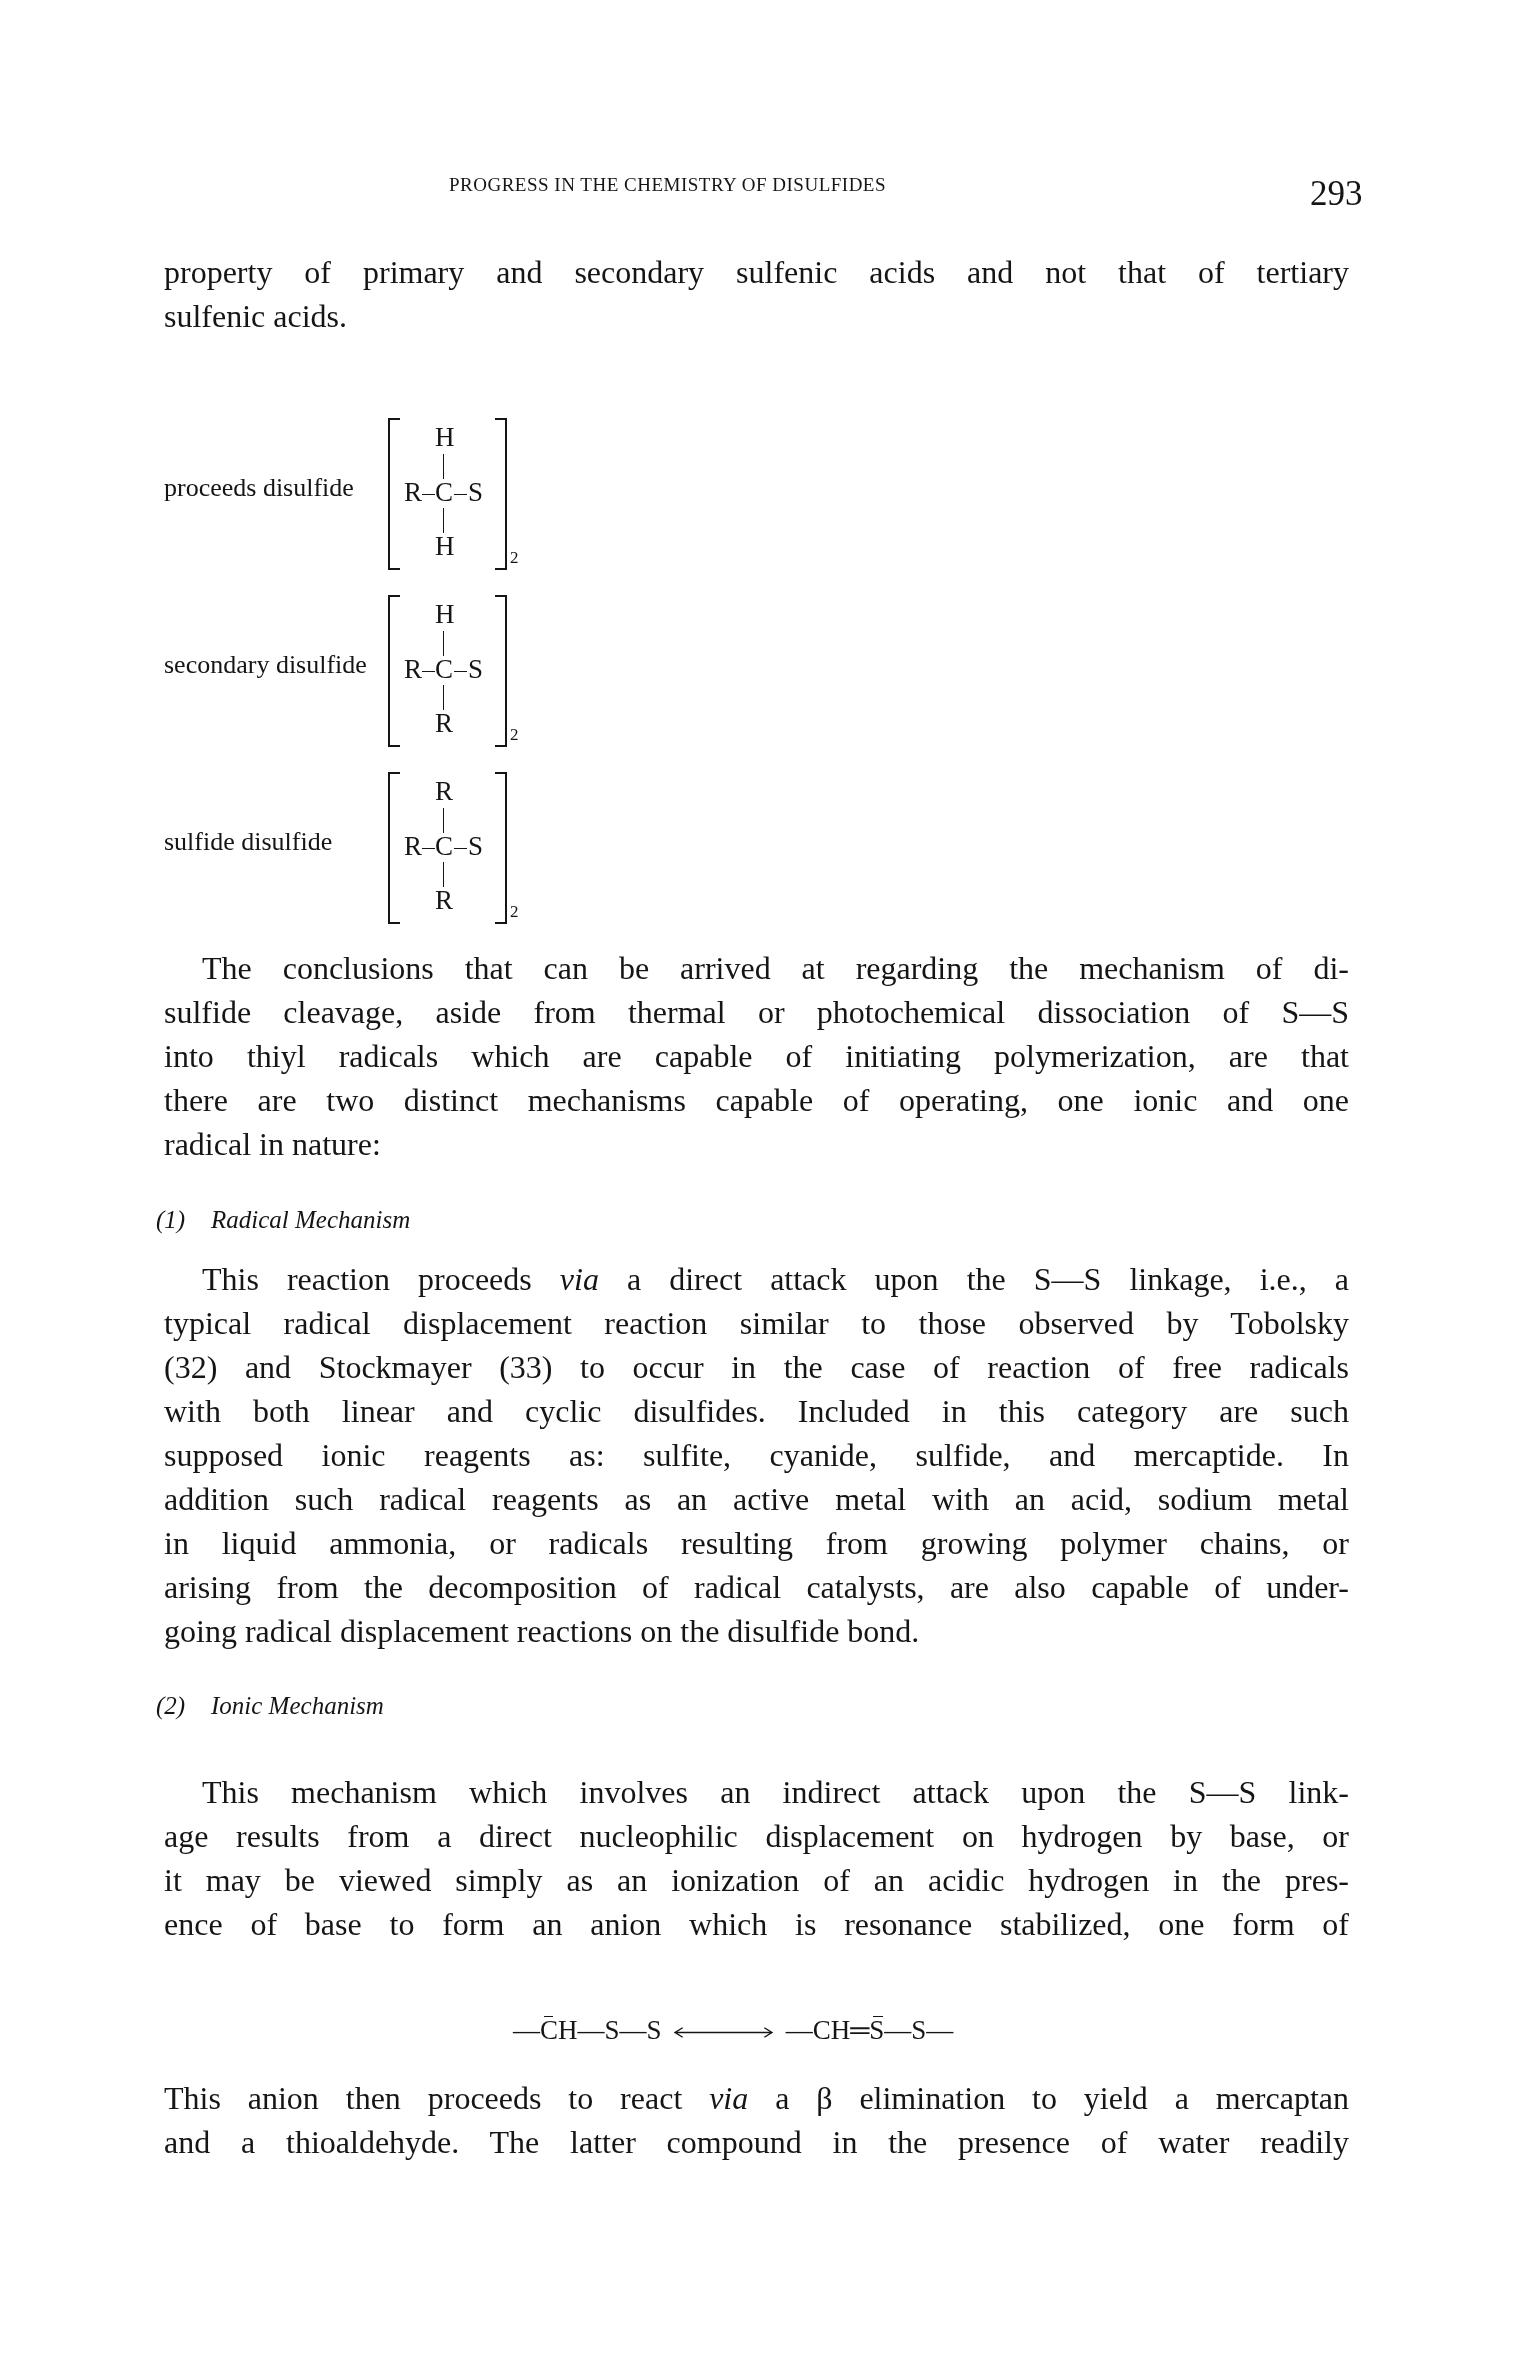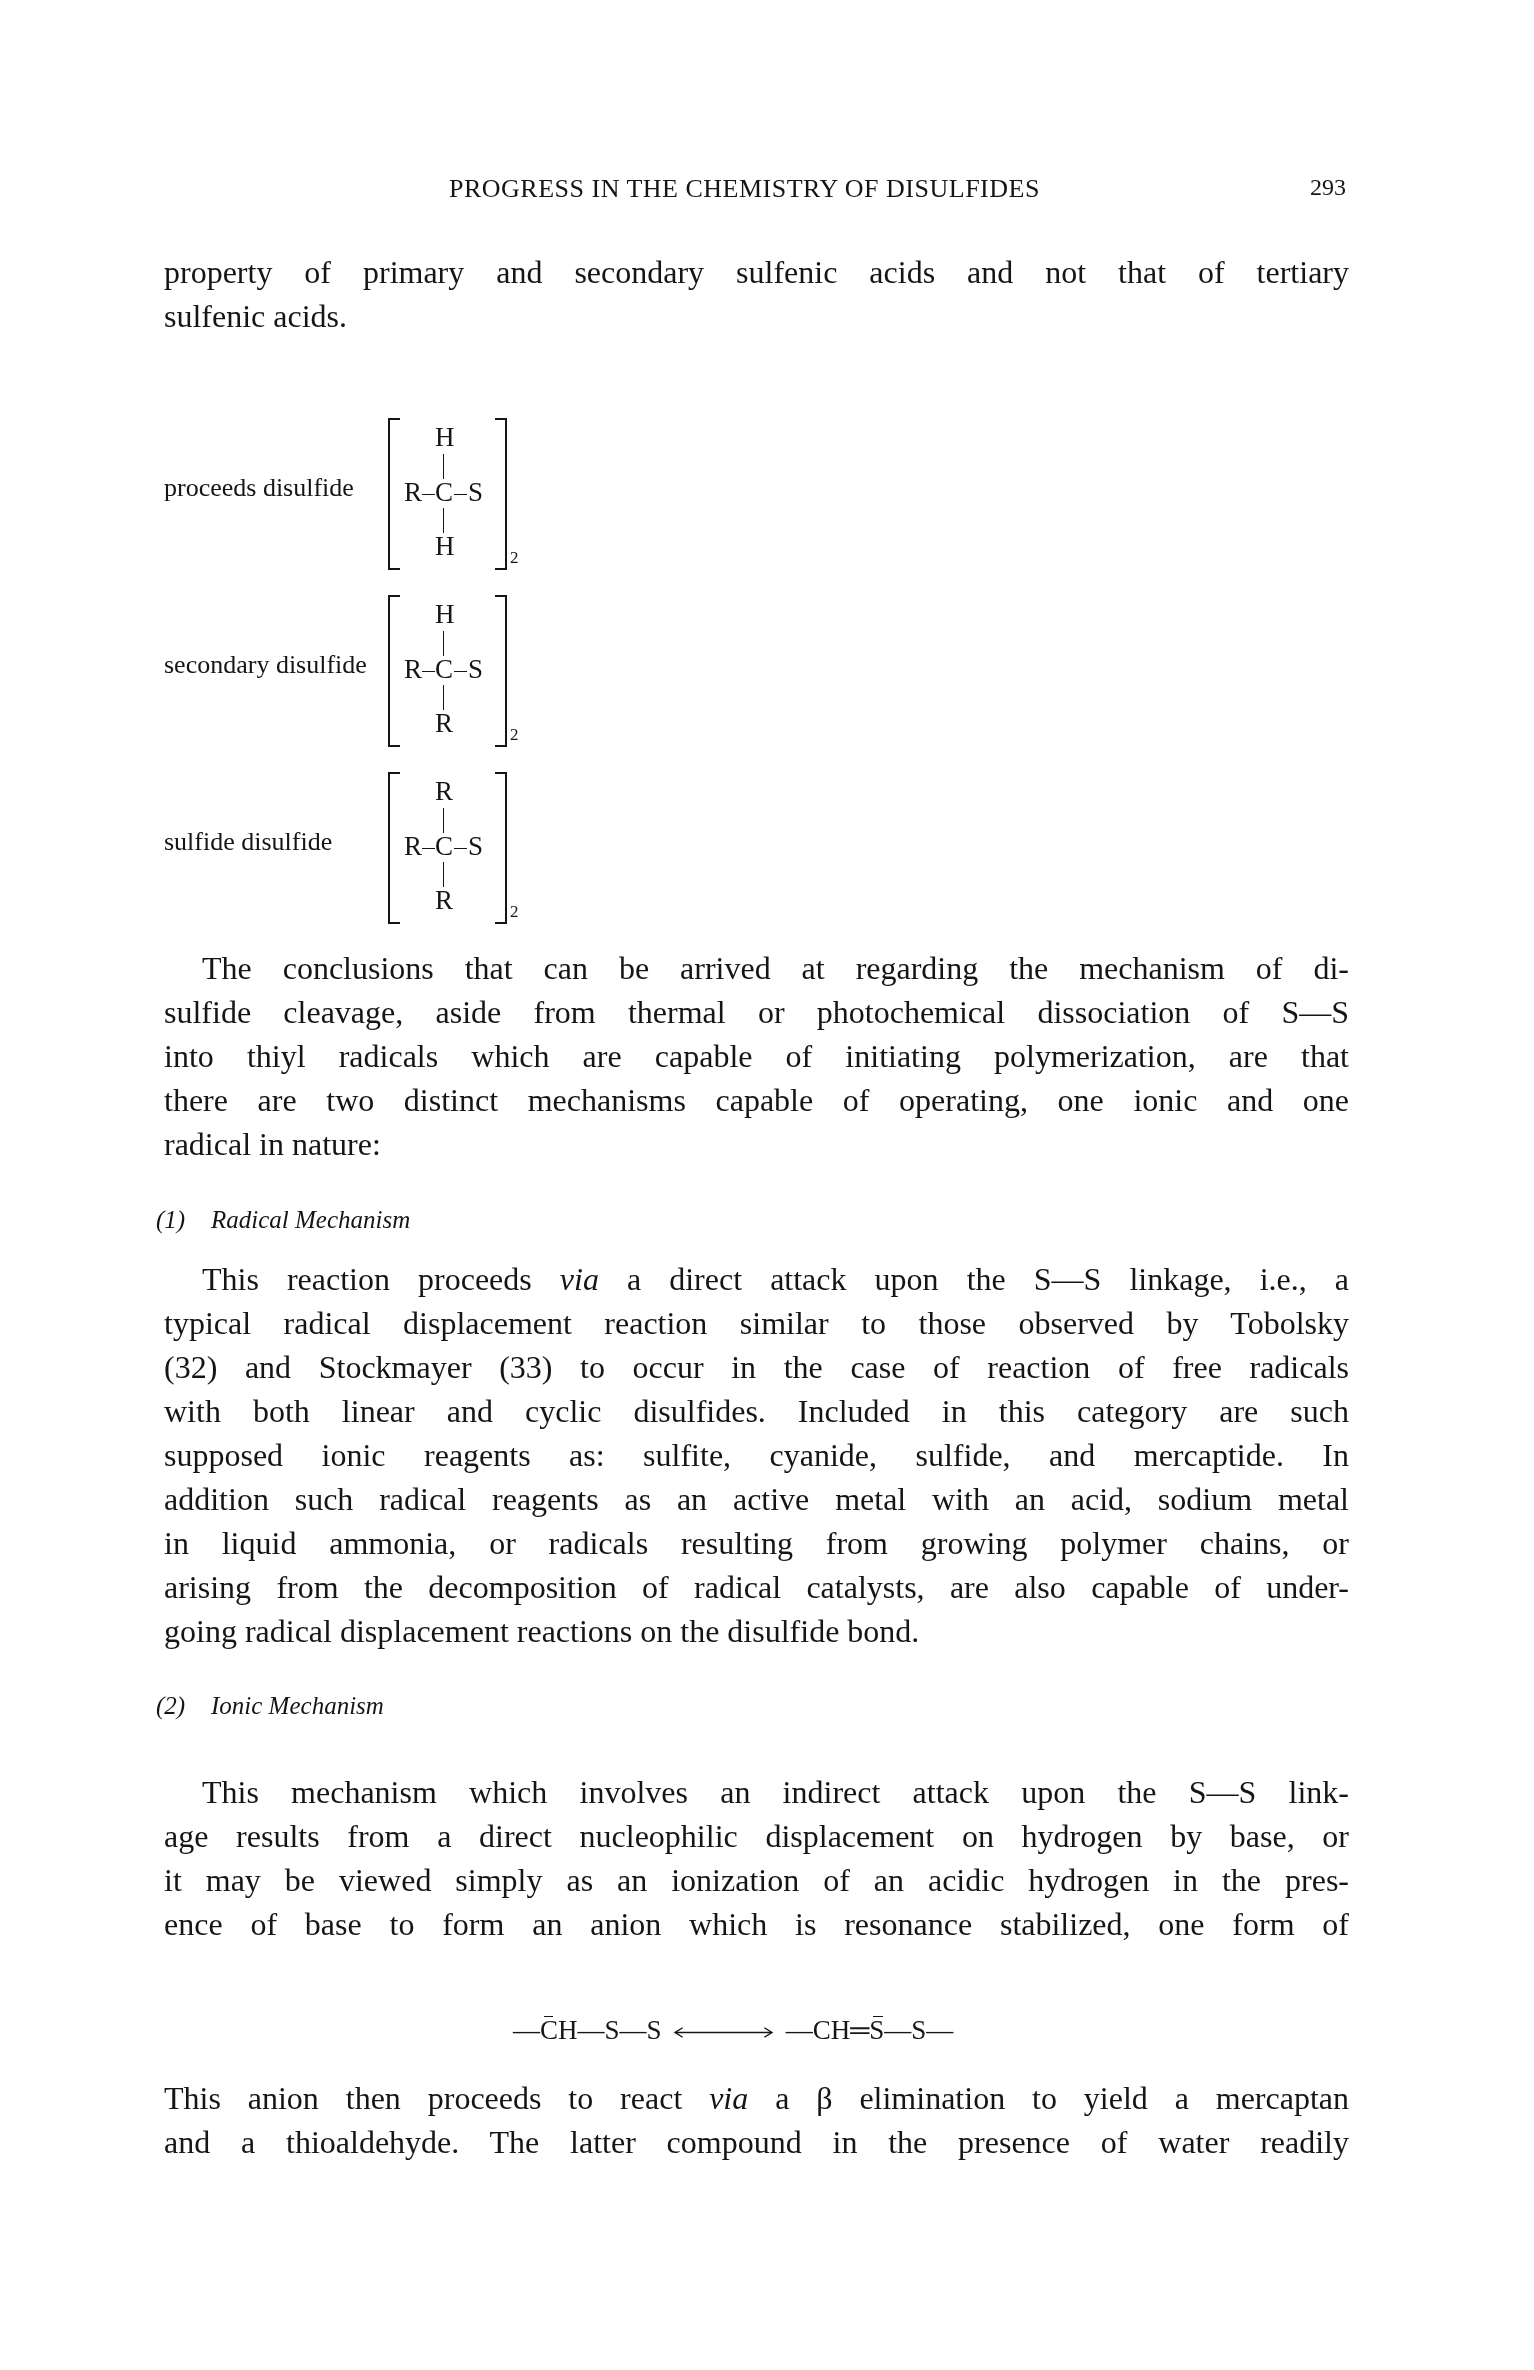--- a/index.html
+++ b/index.html
@@ -1,21 +1,21 @@
 <!DOCTYPE html>
 <html><head>
 <meta charset="utf-8">
 <style>
   html, body { margin: 0; padding: 0; background: #ffffff; }
   body { width: 1534px; height: 2371px; position: relative; overflow: hidden;
          font-family: "Liberation Serif", "DejaVu Serif", serif; color: #151515; }
   .page { position: absolute; left: 0; top: 0; width: 1534px; height: 2371px; }
   .header { position: absolute; top: 174px; left: 0; width: 1534px; height: 38px; }
-  .running-title { position: absolute; left: 449px; top: 0; font-size: 26px; letter-spacing: 0.5px; }
-  .page-number { position: absolute; left: 1310px; top: 0; font-size: 24px; }
+  .running-title { position: absolute; left: 449px; top: 0; font-size: 19px; letter-spacing: 0.5px; }
+  .page-number { position: absolute; left: 1310px; top: 0; font-size: 35px; }
   .para { position: absolute; left: 164px; width: 1185px; font-size: 32px; line-height: 44px;
           text-align: justify; margin: 0; }
   .para .l { display: block; text-align: justify; text-align-last: justify; white-space: nowrap; }
   .para .l.last { text-align-last: left; }
   .sub { font-size: 19px; vertical-align: -5.7px; }
   .it { font-style: italic; }
   .section-head { position: absolute; left: 156px; font-size: 25px; font-style: italic; }
   .section-head .num { display: inline-block; width: 55px; }
   .structure-row { position: absolute; left: 164px; width: 669px; height: 153px; }
   .structure-label { position: absolute; left: 0; top: 55px; font-size: 26px; }

